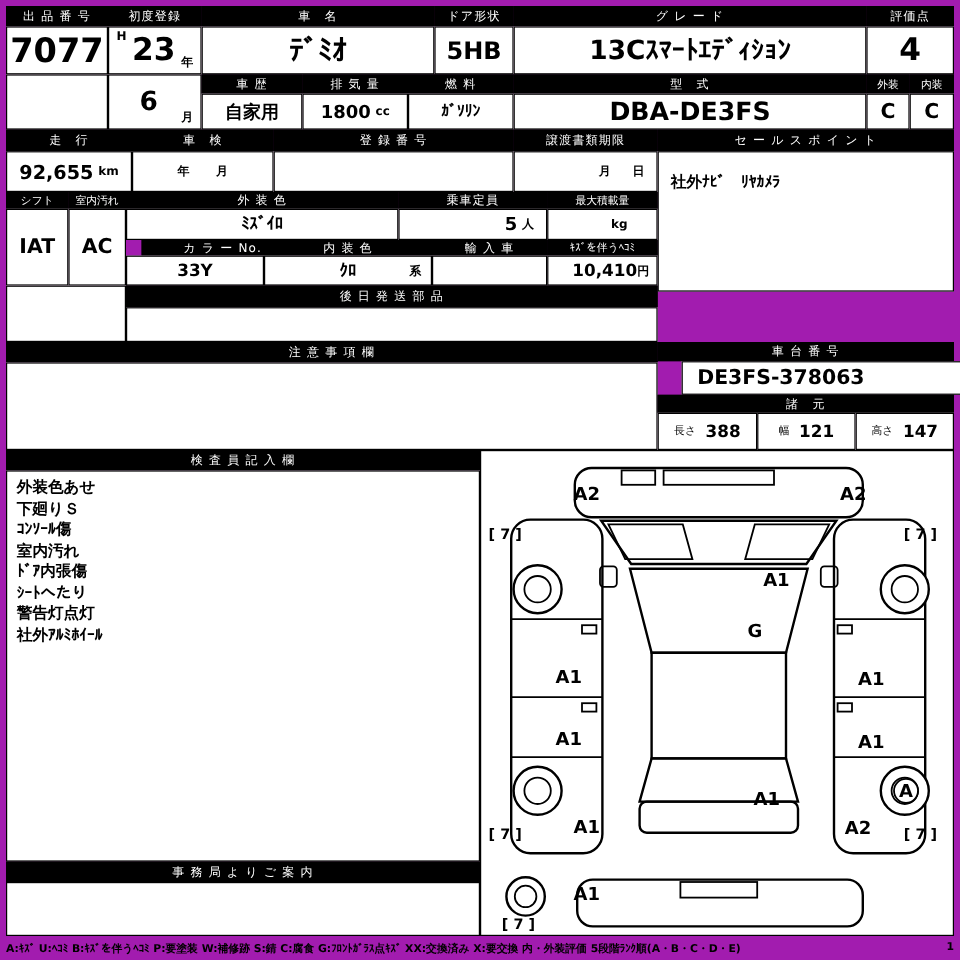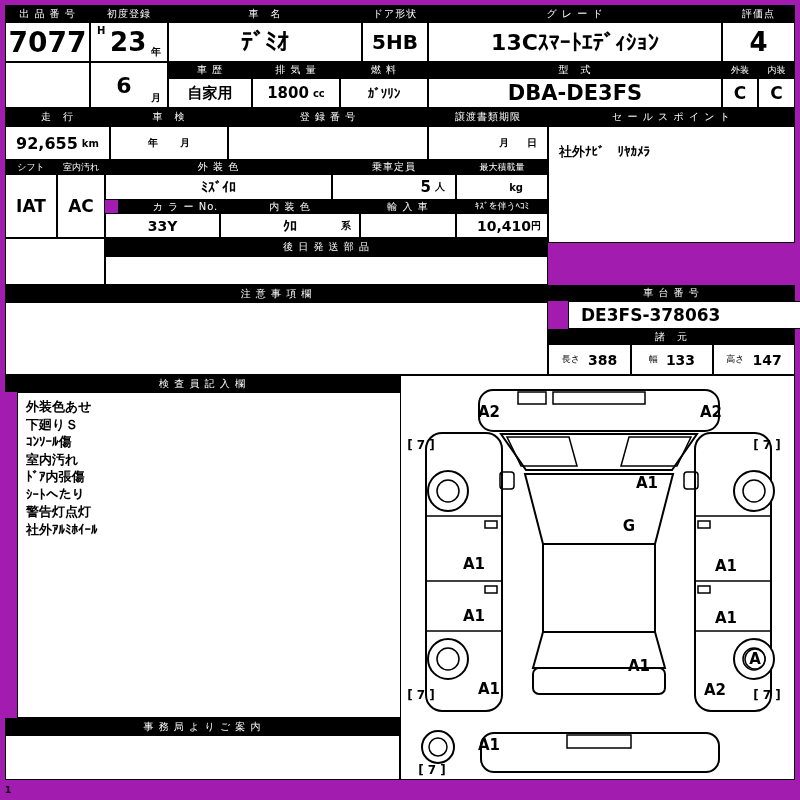--- a/index.html
+++ b/index.html
@@ -13,21 +13,21 @@
   .hs9{font-size:9px;letter-spacing:0;}
   .small{font-size:10px;font-weight:bold;}
   .tiny{font-size:9px;font-weight:normal;}
   .unit{font-size:10px;font-weight:bold;margin-left:4px;}
   .left{justify-content:flex-start;}
   .topleft{align-items:flex-start;justify-content:flex-start;}
   .reg-cell{justify-content:space-between;padding:2px 6px;}
   .reg-cell .era{font-size:10px;align-self:flex-start;}
   .reg-cell .bignum{font-size:26px;}
   .reg-cell .sfx{font-size:10px;align-self:flex-end;}
-  .notes-box{display:block;padding:5px 8px;font-size:13px;line-height:17.5px;text-align:left;margin-left:12px;}
+  .notes-box{display:block;padding:5px 8px;font-size:13px;line-height:17.5px;text-align:left;}
   .legend{position:absolute;left:5px;top:782px;width:790px;height:16px;display:flex;
           align-items:center;justify-content:space-between;font-size:9px;font-weight:bold;white-space:nowrap;}
   .marker-text{font-family:"DejaVu Sans",sans-serif;font-size:15px;font-weight:bold;
                text-anchor:middle;dominant-baseline:central;fill:#000;}
   .tire-text{font-family:"DejaVu Sans",sans-serif;font-size:12px;font-weight:bold;
              text-anchor:middle;dominant-baseline:central;fill:#000;}
   svg .ln{fill:none;stroke:#000;stroke-width:2;}
   svg .ln1{fill:none;stroke:#000;stroke-width:1.5;}
   svg .wheel{fill:#fff;stroke:#000;stroke-width:2;}
 </style>
@@ -156,21 +156,21 @@
   <div class="hd" style="left:548px;top:285px;width:247px;height:16px;">車 台 番 号</div>
   <div class="cell left" style="left:568px;top:301px;width:258px;height:28px;padding-left:12px;font-size:17px;">DE3FS-378063</div>
 
   <div class="hd" style="left:548px;top:329px;width:247px;height:15px;">諸　元</div>
   <div class="cell" style="left:548px;top:344px;width:83px;height:31px;gap:8px;">
     <span class="tiny">長さ</span>
     <span style="font-size:14px;">388</span>
   </div>
   <div class="cell" style="left:631px;top:344px;width:82px;height:31px;gap:8px;">
     <span class="tiny">幅</span>
-    <span style="font-size:14px;">133</span>
+    <span style="font-size:14px;">121</span>
   </div>
   <div class="cell" style="left:713px;top:344px;width:82px;height:31px;gap:8px;">
     <span class="tiny">高さ</span>
     <span style="font-size:14px;">147</span>
   </div>
 
   <div class="hd" style="left:5px;top:375px;width:395px;height:17px;">検 査 員 記 入 欄</div>
   <div class="cell notes-box" style="left:5px;top:392px;width:395px;height:326px;">
     <div>外装色あせ</div>
     <div>下廻りＳ</div>
@@ -249,16 +249,17 @@
           <text x="20" y="69" class="tire-text">[ 7 ]</text>
           <text x="366" y="69" class="tire-text">[ 7 ]</text>
           <text x="20" y="319" class="tire-text">[ 7 ]</text>
           <text x="366" y="319" class="tire-text">[ 7 ]</text>
           <text x="31" y="394" class="tire-text">[ 7 ]</text>
         </g>
     </svg>
   </div>
 
   <div class="legend">
+    <span>A:ｷｽﾞ  U:ﾍｺﾐ  B:ｷｽﾞを伴うﾍｺﾐ  P:要塗装  W:補修跡  S:錆  C:腐食  G:ﾌﾛﾝﾄｶﾞﾗｽ点ｷｽﾞ  XX:交換済み  X:要交換   内・外装評価  5段階ﾗﾝｸ順(A・B・C・D・E)</span>
     <span>1</span>
   </div>
 
 </div>
 
 </body></html>

